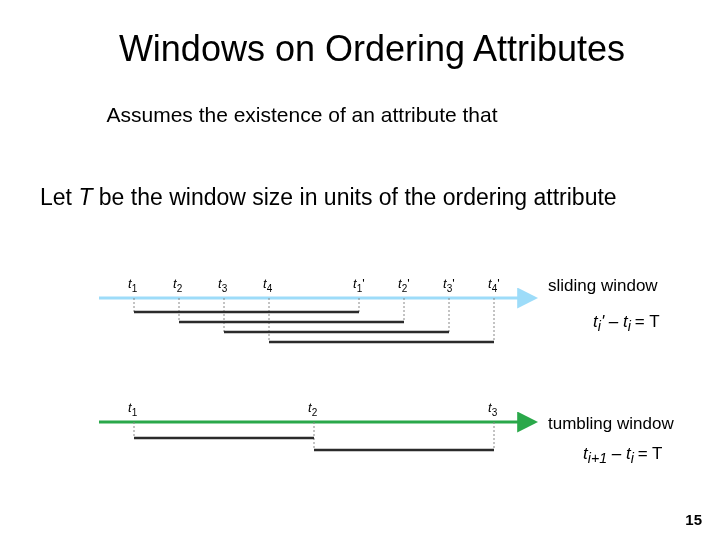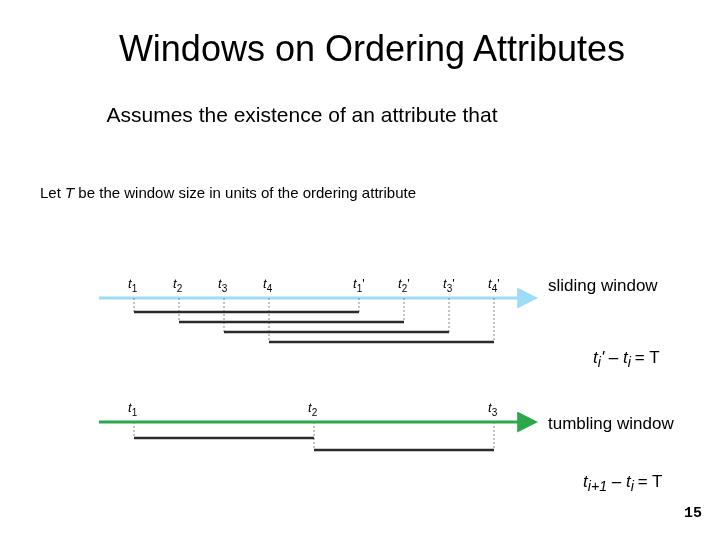--- a/index.html
+++ b/index.html
@@ -34,21 +34,21 @@
     width: 604px;
     text-align: center;
     font-size: 21px;
     line-height: 1.25;
   }
   .body-text {
     position: absolute;
     top: 184px;
     left: 40px;
     width: 640px;
-    font-size: 15px;
+    font-size: 23px;
   }
   .italic { font-style: italic; }
   .diagram {
     position: absolute;
     left: 4px;
   }
   .diagram svg {
     overflow: visible;
   }
   .tick-label {
@@ -63,24 +63,23 @@
     font-size: 17px;
     text-align: right;
   }
   .formula {
     position: absolute;
     font-size: 17px;
   }
   .page-num {
     position: absolute;
     right: 18px;
-    bottom: 18px;
+    bottom: 12px;
     font-size: 15px;
     font-weight: 700;
-    font-family: Liberation Mono, monospace;
   }
 </style>
 </head>
 <body>
 
 <div class="slide">
 
   <div class="title">Windows on Ordering Attributes</div>
 
   <div class="subtitle">
@@ -138,21 +137,21 @@
 
       <g stroke="#2b2b2b" stroke-width="2.5">
         <line x1="130" y1="54" x2="355" y2="54"></line>
         <line x1="175" y1="64" x2="400" y2="64"></line>
         <line x1="220" y1="74" x2="445" y2="74"></line>
         <line x1="265" y1="84" x2="490" y2="84"></line>
       </g>
     </svg>
   </div>
   <div class="side-label" style="top:276px; left:548px;">sliding window</div>
-  <div class="formula" style="top:348px; left:593px;">
+  <div class="formula" style="top:312px; left:593px;">
     <span class="italic">t</span><sub><span class="italic">i</span></sub><span class="italic">'</span><span class="italic"> – t</span><sub><span class="italic">i </span></sub><span>= T</span>
   </div>
 
   <div class="diagram" style="top:382px;">
     <svg width="720" height="100">
       <defs>
         <marker id="arrowGreen" viewBox="0 0 10 10" refX="8" refY="5" markerWidth="7" markerHeight="7" orient="auto-start-reverse">
           <path d="M 0 0 L 10 5 L 0 10 z" fill="#2aa84a"></path>
         </marker>
       </defs>
@@ -172,19 +171,19 @@
           <text x="484" y="30" class="tick-label"><tspan font-style="italic">t</tspan><tspan dy="4" class="tick-sub">3</tspan></text>
         </g>
       </g>
       <g stroke="#2b2b2b" stroke-width="2.5">
         <line x1="130" y1="56" x2="310" y2="56"></line>
         <line x1="310" y1="68" x2="490" y2="68"></line>
       </g>
     </svg>
   </div>
   <div class="side-label" style="top:400px; left:548px;margin-top:14px;">tumbling window</div>
-  <div class="formula" style="top:472px; left:583px;">
+  <div class="formula" style="top:444px; left:583px;">
     <span class="italic">t</span><sub><span class="italic">i+1</span></sub><span class="italic"> – t</span><sub><span class="italic">i </span></sub><span>= T</span>
   </div>
 
   <div class="page-num">15</div>
 
 </div>
 
 </body></html>

